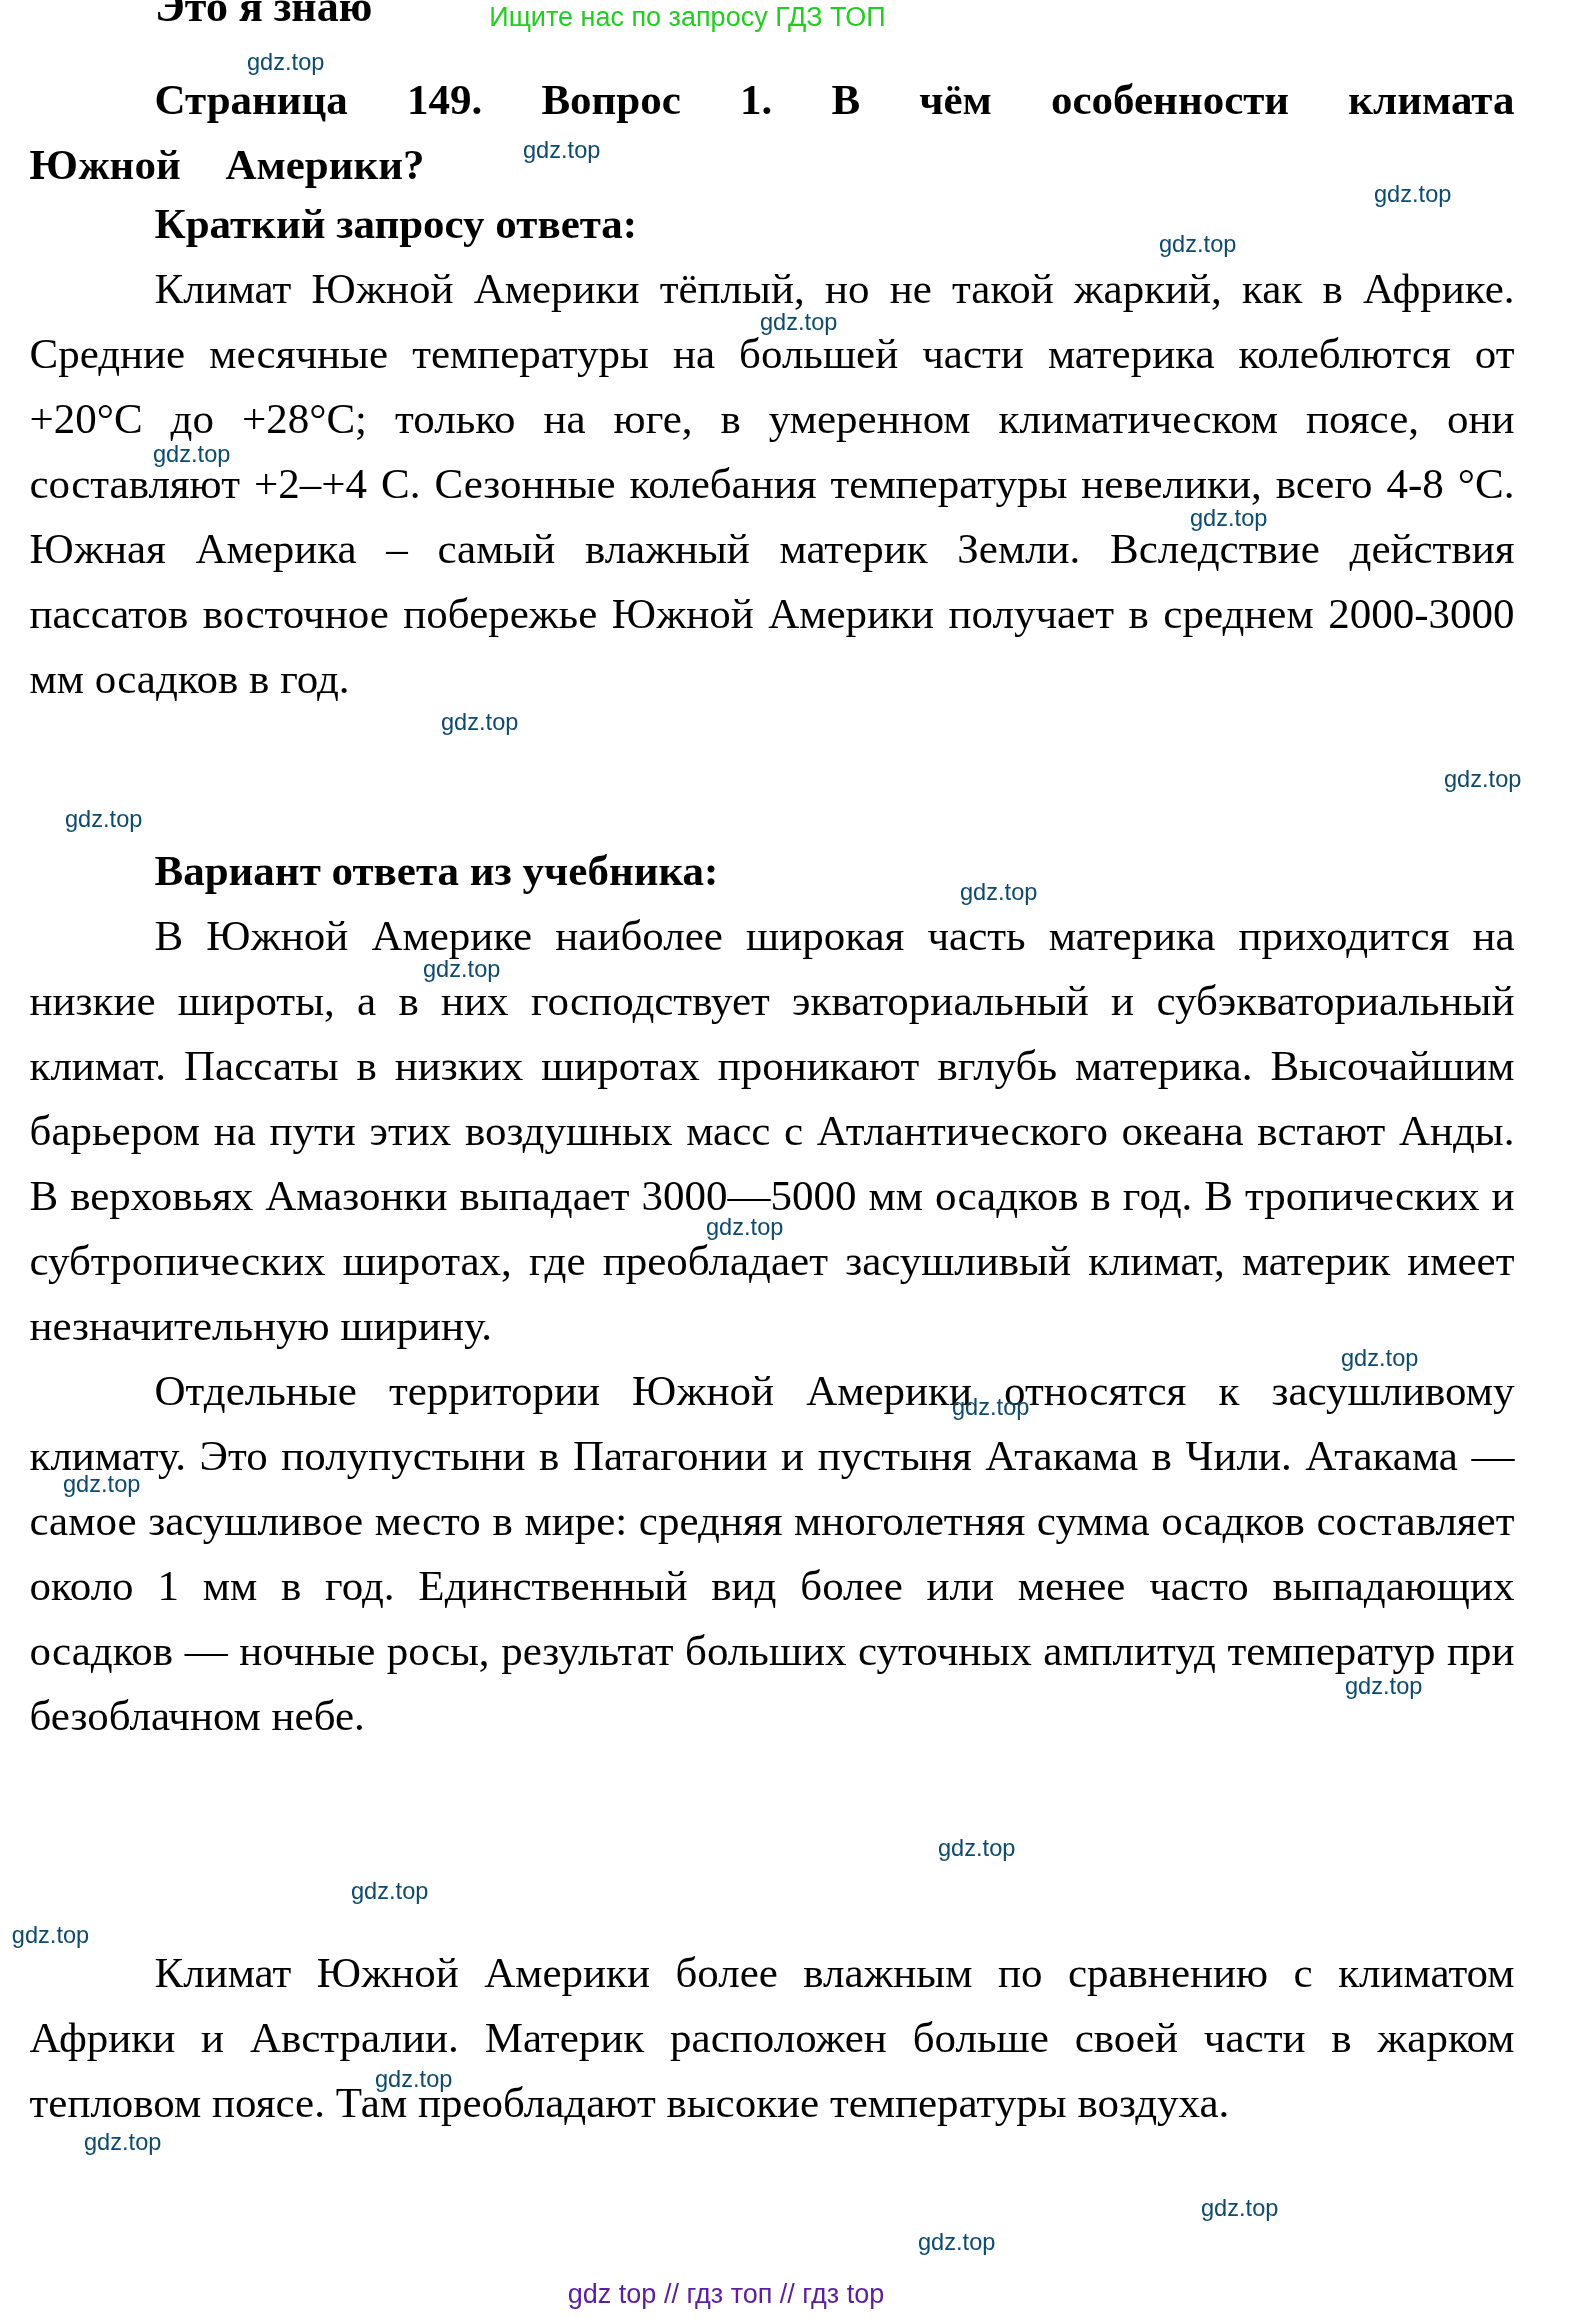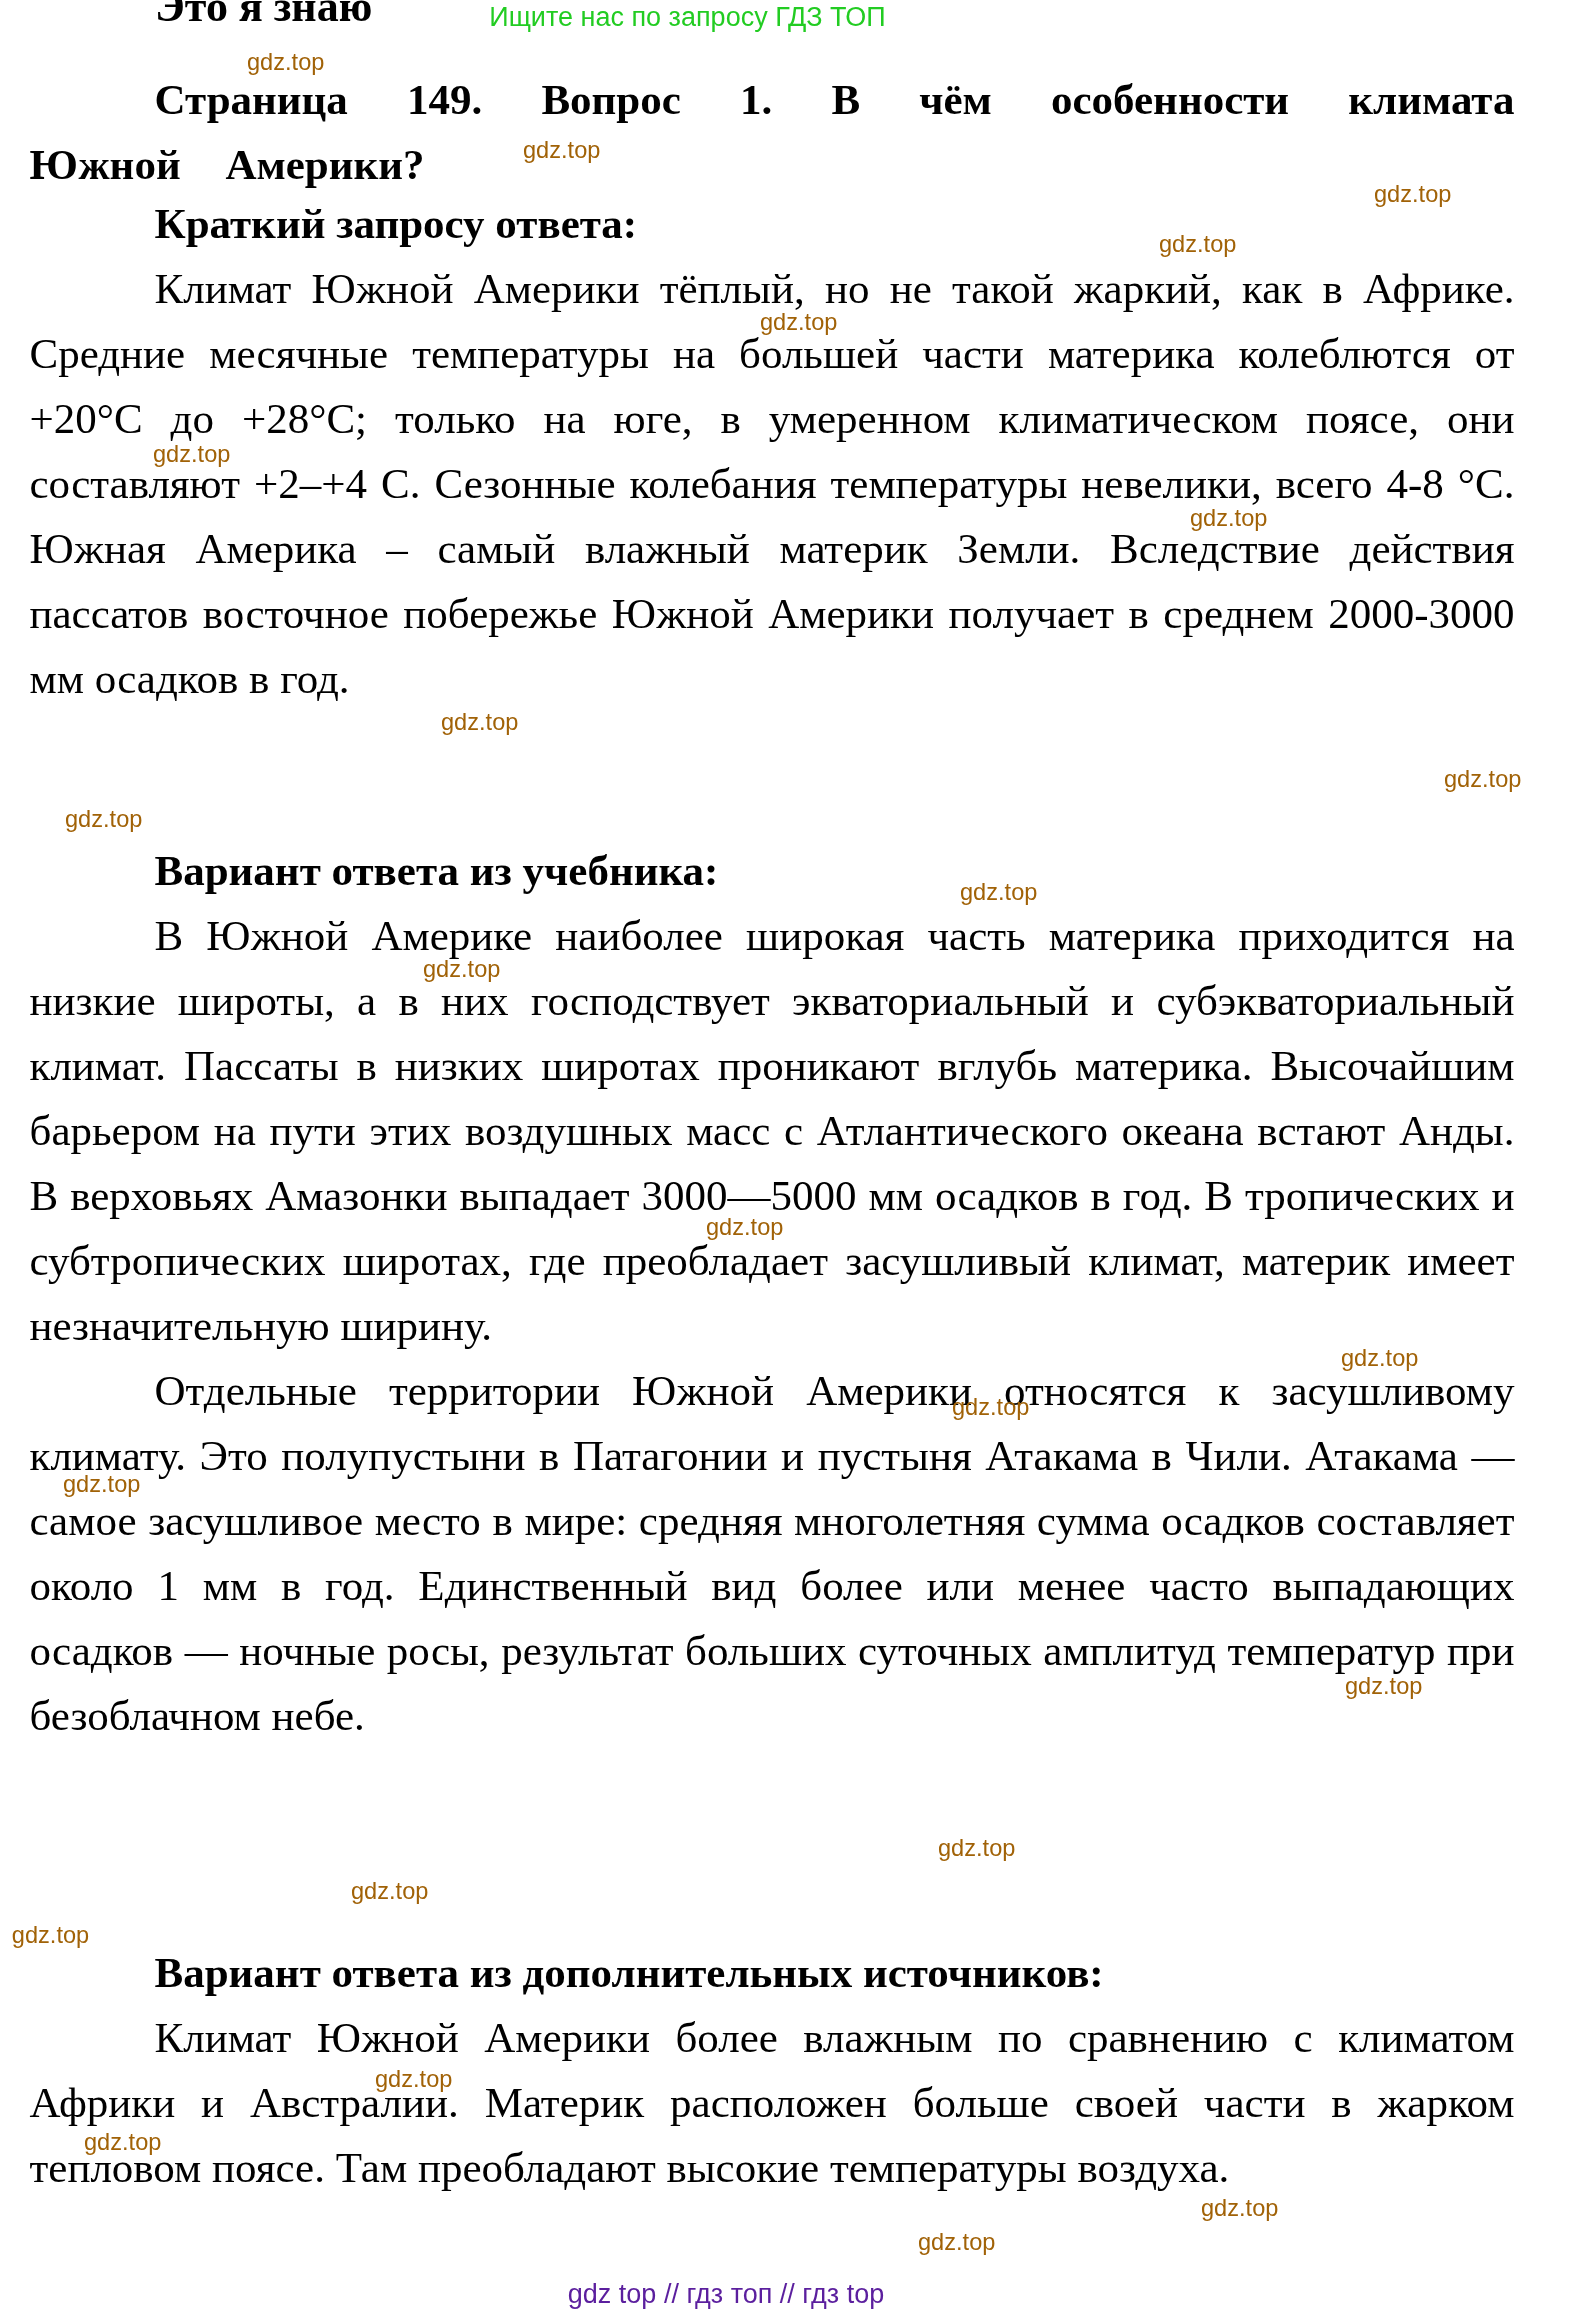--- a/index.html
+++ b/index.html
@@ -3,21 +3,21 @@
 <meta charset="utf-8">
 <style>
   html, body { margin: 0; padding: 0; background: #ffffff; }
   body { width: 1592px; height: 2319px; position: relative; overflow: hidden; font-family: "Liberation Serif", serif; color: #000; }
   .top-banner { position: absolute; top: 0; left: 0; width: 1375px; text-align: center; font-family: "Liberation Sans", sans-serif; font-size: 27px; line-height: 34px; }
   .cut-heading { position: absolute; top: -18.5px; left: 155px; font-family: "Liberation Serif", serif; font-weight: bold; font-size: 44px; line-height: 50px; }
   .p { font-size: 43px; line-height: 65px; text-align: justify; text-align-last: left; margin: 0; }
   .p.indent { text-indent: 125px; }
   .h { font-weight: bold; font-size: 43px; line-height: 65px; margin: 0; padding-left: 125px; }
   .q { font-weight: bold; font-size: 43px; line-height: 65px; margin: 0; text-indent: 125px; text-align: justify; word-spacing: 34px; }
-  .wm { position: absolute; font-family: "Liberation Sans", sans-serif; font-size: 23.6px; line-height: 27px; color: #a16207; }
+  .wm { position: absolute; font-family: "Liberation Sans", sans-serif; font-size: 23.6px; line-height: 27px; color: #0c4a6e; }
   .footer { position: absolute; top: 2277px; left: 0; width: 1452px; text-align: center; font-family: "Liberation Sans", sans-serif; font-size: 27px; line-height: 34px; }
   .block { position: absolute; left: 29.5px; width: 1485px; }
 </style>
 </head>
 <body>
 
 <div class="top-banner">
   <span style="color:#22cc22;">Ищите нас по запросу ГДЗ ТОП</span>
 </div>
 
@@ -32,21 +32,20 @@
   <p class="p indent">Климат Южной Америки тёплый, но не такой жаркий, как в Африке. Средние месячные температуры на большей части материка колеблются от +20°С до +28°С; только на юге, в умеренном климатическом поясе, они составляют +2–+4  С. Сезонные колебания температуры невелики, всего 4-8 °С. Южная Америка – самый влажный материк Земли. Вследствие действия пассатов восточное побережье Южной Америки получает в среднем 2000-3000 мм осадков в год.</p>
 </div>
 
 <div class="block" style="top:838px;">
   <p class="h">Вариант ответа из учебника:</p>
   <p class="p indent">В Южной Америке наиболее широкая часть материка приходится на низкие широты, а в них господствует экваториальный и субэкваториальный климат. Пассаты в низких широтах проникают вглубь материка. Высочайшим барьером на пути этих воздушных масс с Атлантического океана встают Анды. В верховьях Амазонки выпадает 3000—5000 мм осадков в год. В тропических и субтропических широтах, где преобладает засушливый климат, материк имеет незначительную ширину.</p>
   <p class="p indent">Отдельные территории Южной Америки относятся к засушливому климату. Это полупустыни в Патагонии и пустыня Атакама в Чили. Атакама — самое засушливое место в мире: средняя многолетняя сумма осадков составляет около 1 мм в год. Единственный вид более или менее часто выпадающих осадков — ночные росы, результат больших суточных амплитуд температур при безоблачном небе.</p>
 </div>
 
 <div class="block" style="top:1940px;">
-  <p class="h">Вариант ответа из дополнительных источников:</p>
   <p class="p indent">Климат Южной Америки более влажным по сравнению с климатом Африки и Австралии. Материк расположен больше своей части в жарком тепловом поясе. Там преобладают высокие температуры воздуха.</p>
 </div>
 
 <span class="wm" style="left:247px;top:49px;">gdz.top</span>
 <span class="wm" style="left:523px;top:137px;">gdz.top</span>
 <span class="wm" style="left:1374px;top:181px;">gdz.top</span>
 <span class="wm" style="left:1159px;top:231px;">gdz.top</span>
 <span class="wm" style="left:760px;top:309px;">gdz.top</span>
 <span class="wm" style="left:153px;top:441px;">gdz.top</span>
 <span class="wm" style="left:1190px;top:505px;">gdz.top</span>

